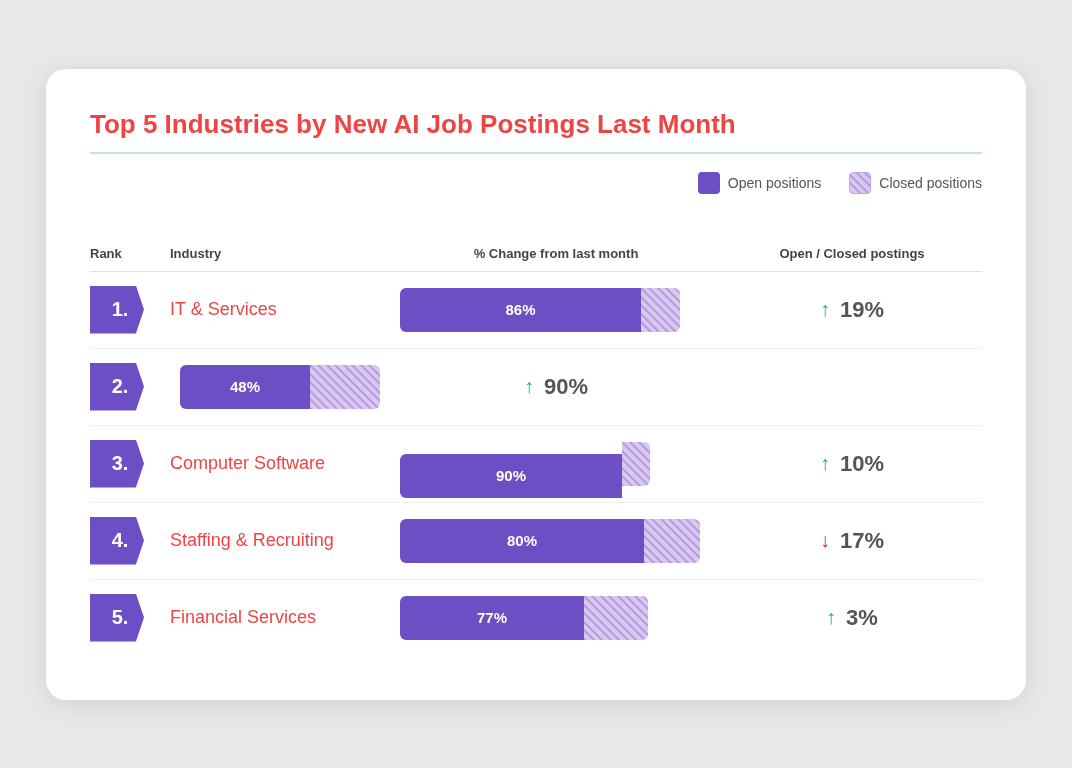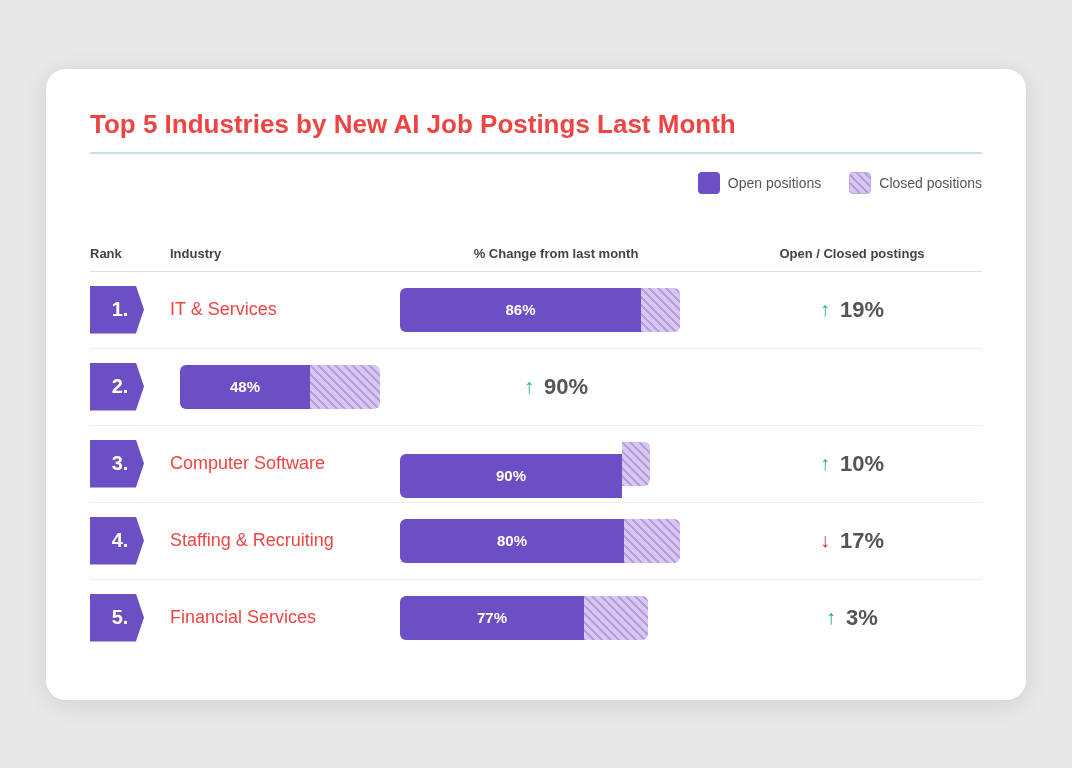--- a/index.html
+++ b/index.html
@@ -283,21 +283,21 @@
       <div class="row">
       <div>
         <div class="rank-badge">
           <div class="rank-shape">
             <span class="rank-text">4.</span>
           </div>
         </div>
       </div>
       <div class="industry-name">Staffing &amp; Recruiting</div>
       <div class="bar-container">
-        <div class="bar-open" style="width:224px;">
+        <div class="bar-open" style="width:244px;">
           <span class="bar-open-label">80%</span>
         </div>
         <div class="bar-closed" style="width:56px;"></div>
       </div>
       <div class="change-cell">
         <span class="arrow-down">↓</span>
         <span>17%</span>
       </div>
     </div>
       <div class="row">

